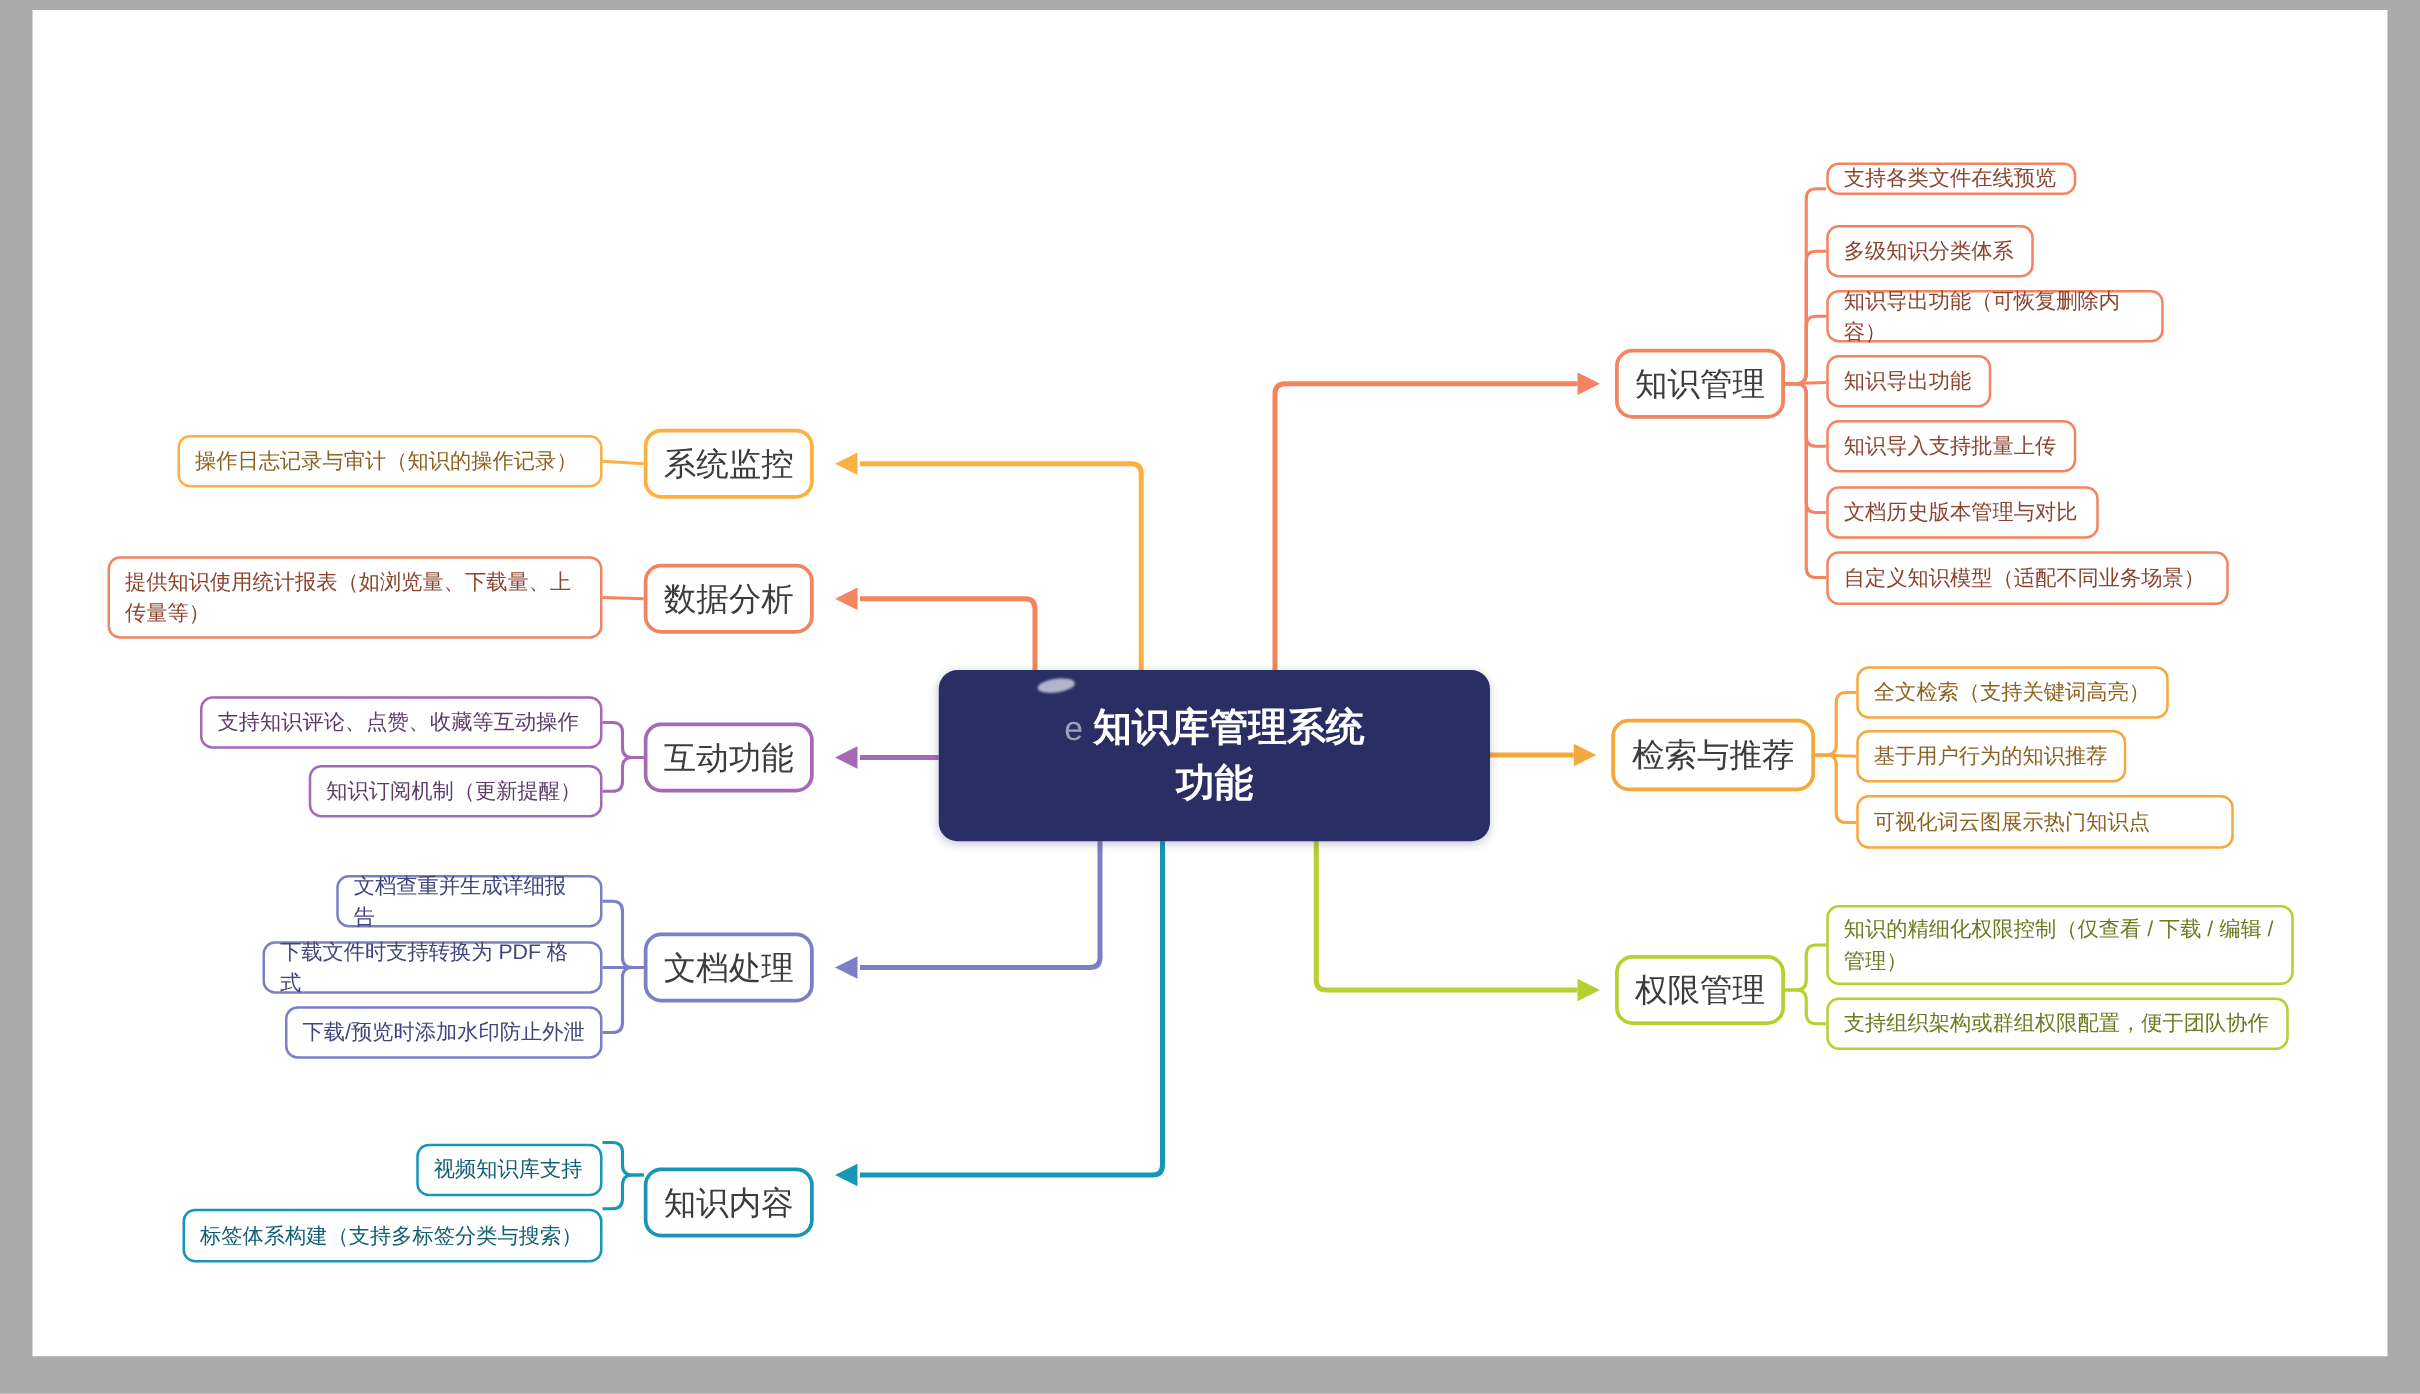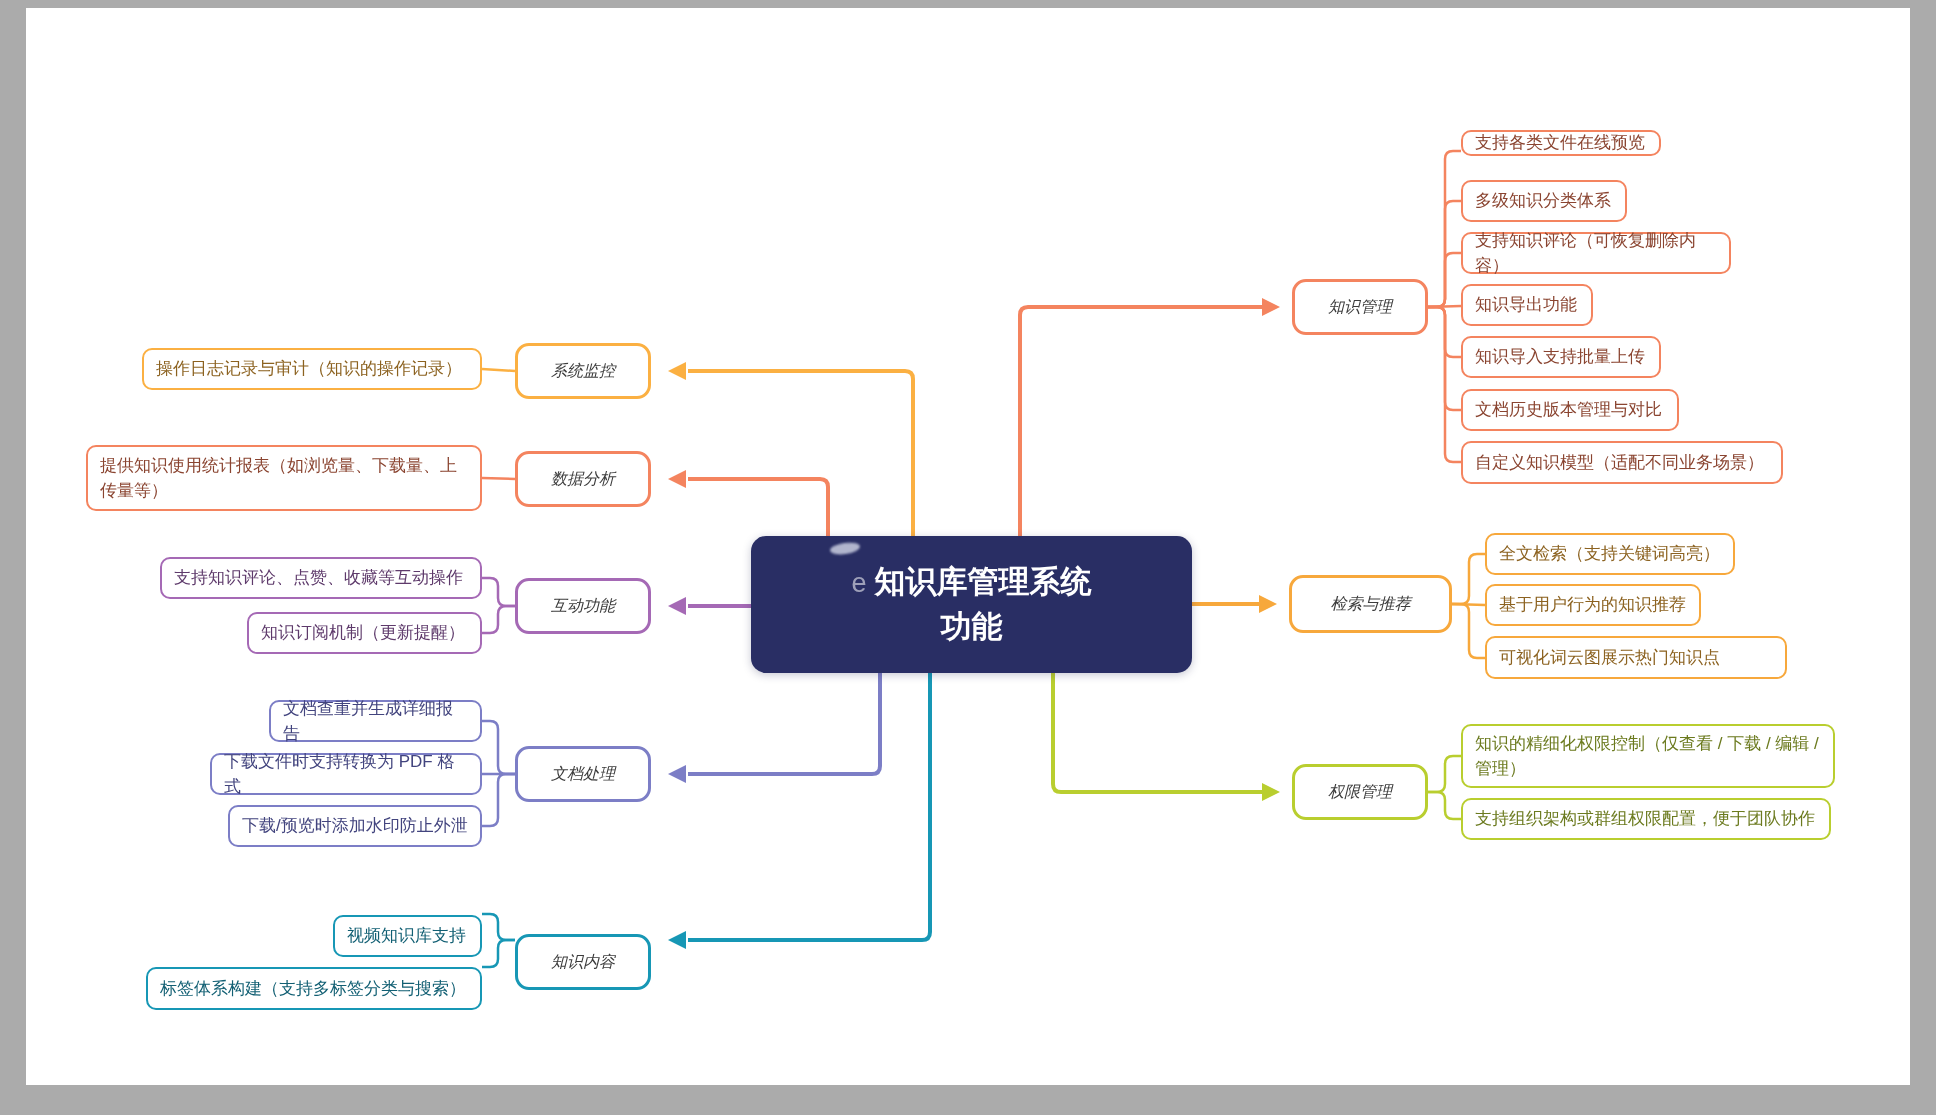--- a/index.html
+++ b/index.html
@@ -26,22 +26,22 @@
     position:absolute; left:79px; top:7px; width:30px; height:11px;
     background:#C9CDE0; border-radius:50%; opacity:.85; filter:blur(1px);
     transform:rotate(-8deg);
   }
   .watermark {
     font-weight:normal; font-size:27px; color:rgba(255,255,255,.55); margin-right:8px;
   }
 
   .node-branch {
     position:absolute; width:136px; height:56px; background:#FFFFFF;
-    border:3px solid; border-radius:14px; color:#3C3C3C; font-size:16px;
-    display:flex; align-items:center; justify-content:center; cursor:pointer;font-style:italic;
+    border:3px solid; border-radius:14px; color:#3C3C3C; font-size:26px;
+    display:flex; align-items:center; justify-content:center; cursor:pointer;
   }
   .node-child {
     position:absolute; background:#FFFFFF; border:2px solid; border-radius:10px;
     font-size:17px; line-height:1.5; display:flex; align-items:center;
     padding:2px 12px; cursor:pointer;
   }
 
   .c-salmon { border-color:#F4845F; }  .t-salmon { color:#8A4430; }
   .c-amber  { border-color:#F7A83C; }  .t-amber  { color:#8C6220; }
   .c-yellow { border-color:#FBB042; }  .t-yellow { color:#8C6220; }
@@ -141,21 +141,21 @@
 <div class="node-branch c-amber" style="left:1289px;top:575px;width:163px;height:58px;text-align:center;">检索与推荐</div>
 <div class="node-branch c-green" style="left:1292px;top:764px;">权限管理</div>
 <div class="node-branch c-yellow" style="left:515px;top:343px;">系统监控</div>
 <div class="node-branch c-salmon" style="left:515px;top:451px;">数据分析</div>
 <div class="node-branch c-purple" style="left:515px;top:578px;">互动功能</div>
 <div class="node-branch c-indigo" style="left:515px;top:746px;">文档处理</div>
 <div class="node-branch c-teal" style="left:515px;top:912px;">知识内容</div>
 
 <div class="node-child c-salmon t-salmon" style="left:1461px;top:130px;width:200px;height:26px;">支持各类文件在线预览</div>
 <div class="node-child c-salmon t-salmon" style="left:1461px;top:180px;width:166px;height:42px;">多级知识分类体系</div>
-<div class="node-child c-salmon t-salmon" style="left:1461px;top:232px;width:270px;height:42px;">支持知识评论（可恢复删除内容）</div>
+<div class="node-child c-salmon t-salmon" style="left:1461px;top:232px;width:270px;height:42px;">知识导出功能（可恢复删除内容）</div>
 <div class="node-child c-salmon t-salmon" style="left:1461px;top:284px;width:132px;height:42px;">知识导出功能</div>
 <div class="node-child c-salmon t-salmon" style="left:1461px;top:336px;width:200px;height:42px;">知识导入支持批量上传</div>
 <div class="node-child c-salmon t-salmon" style="left:1461px;top:389px;width:218px;height:42px;">文档历史版本管理与对比</div>
 <div class="node-child c-salmon t-salmon" style="left:1461px;top:441px;width:322px;height:43px;">自定义知识模型（适配不同业务场景）</div>
 
 <div class="node-child c-amber t-amber" style="left:1485px;top:533px;width:250px;height:42px;">全文检索（支持关键词高亮）</div>
 <div class="node-child c-amber t-amber" style="left:1485px;top:584px;width:216px;height:42px;">基于用户行为的知识推荐</div>
 <div class="node-child c-amber t-amber" style="left:1485px;top:636px;width:302px;height:43px;">可视化词云图展示热门知识点</div>
 
 <div class="node-child c-green t-green" style="left:1461px;top:724px;width:374px;height:64px;">知识的精细化权限控制（仅查看 / 下载 / 编辑 / 管理）</div>

